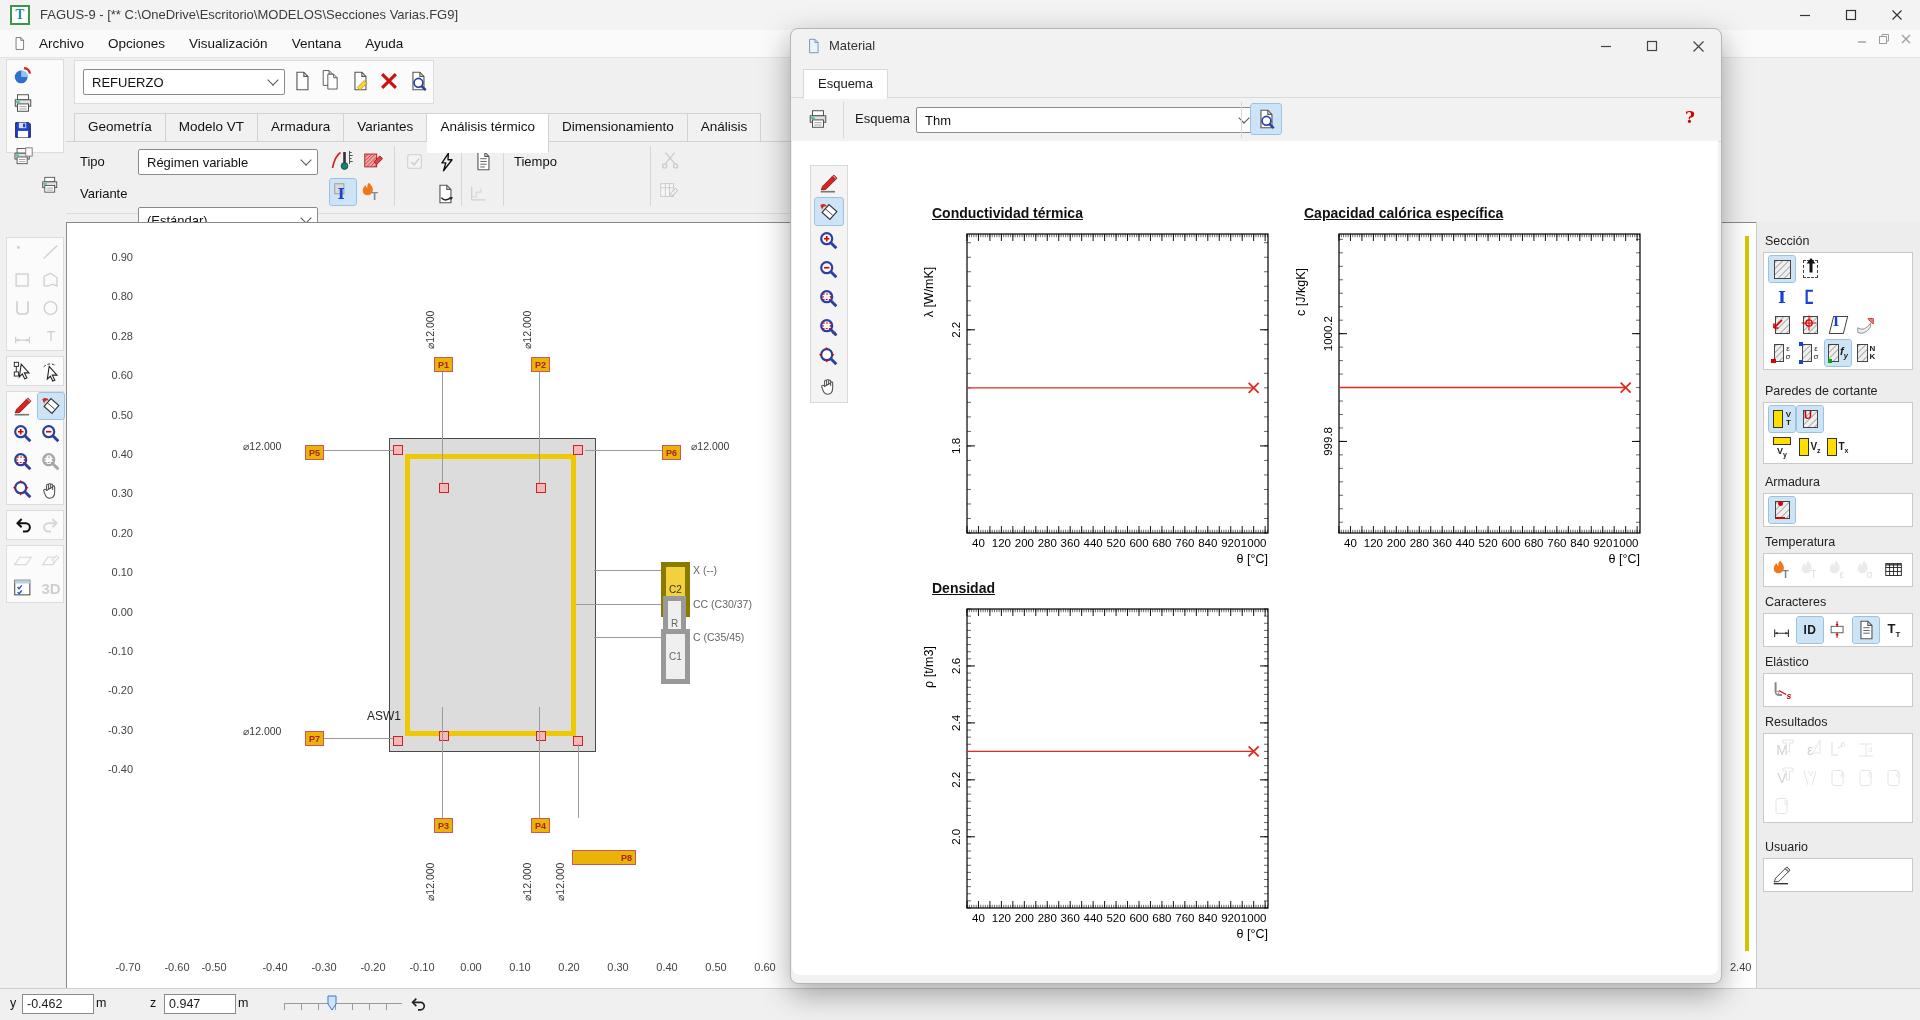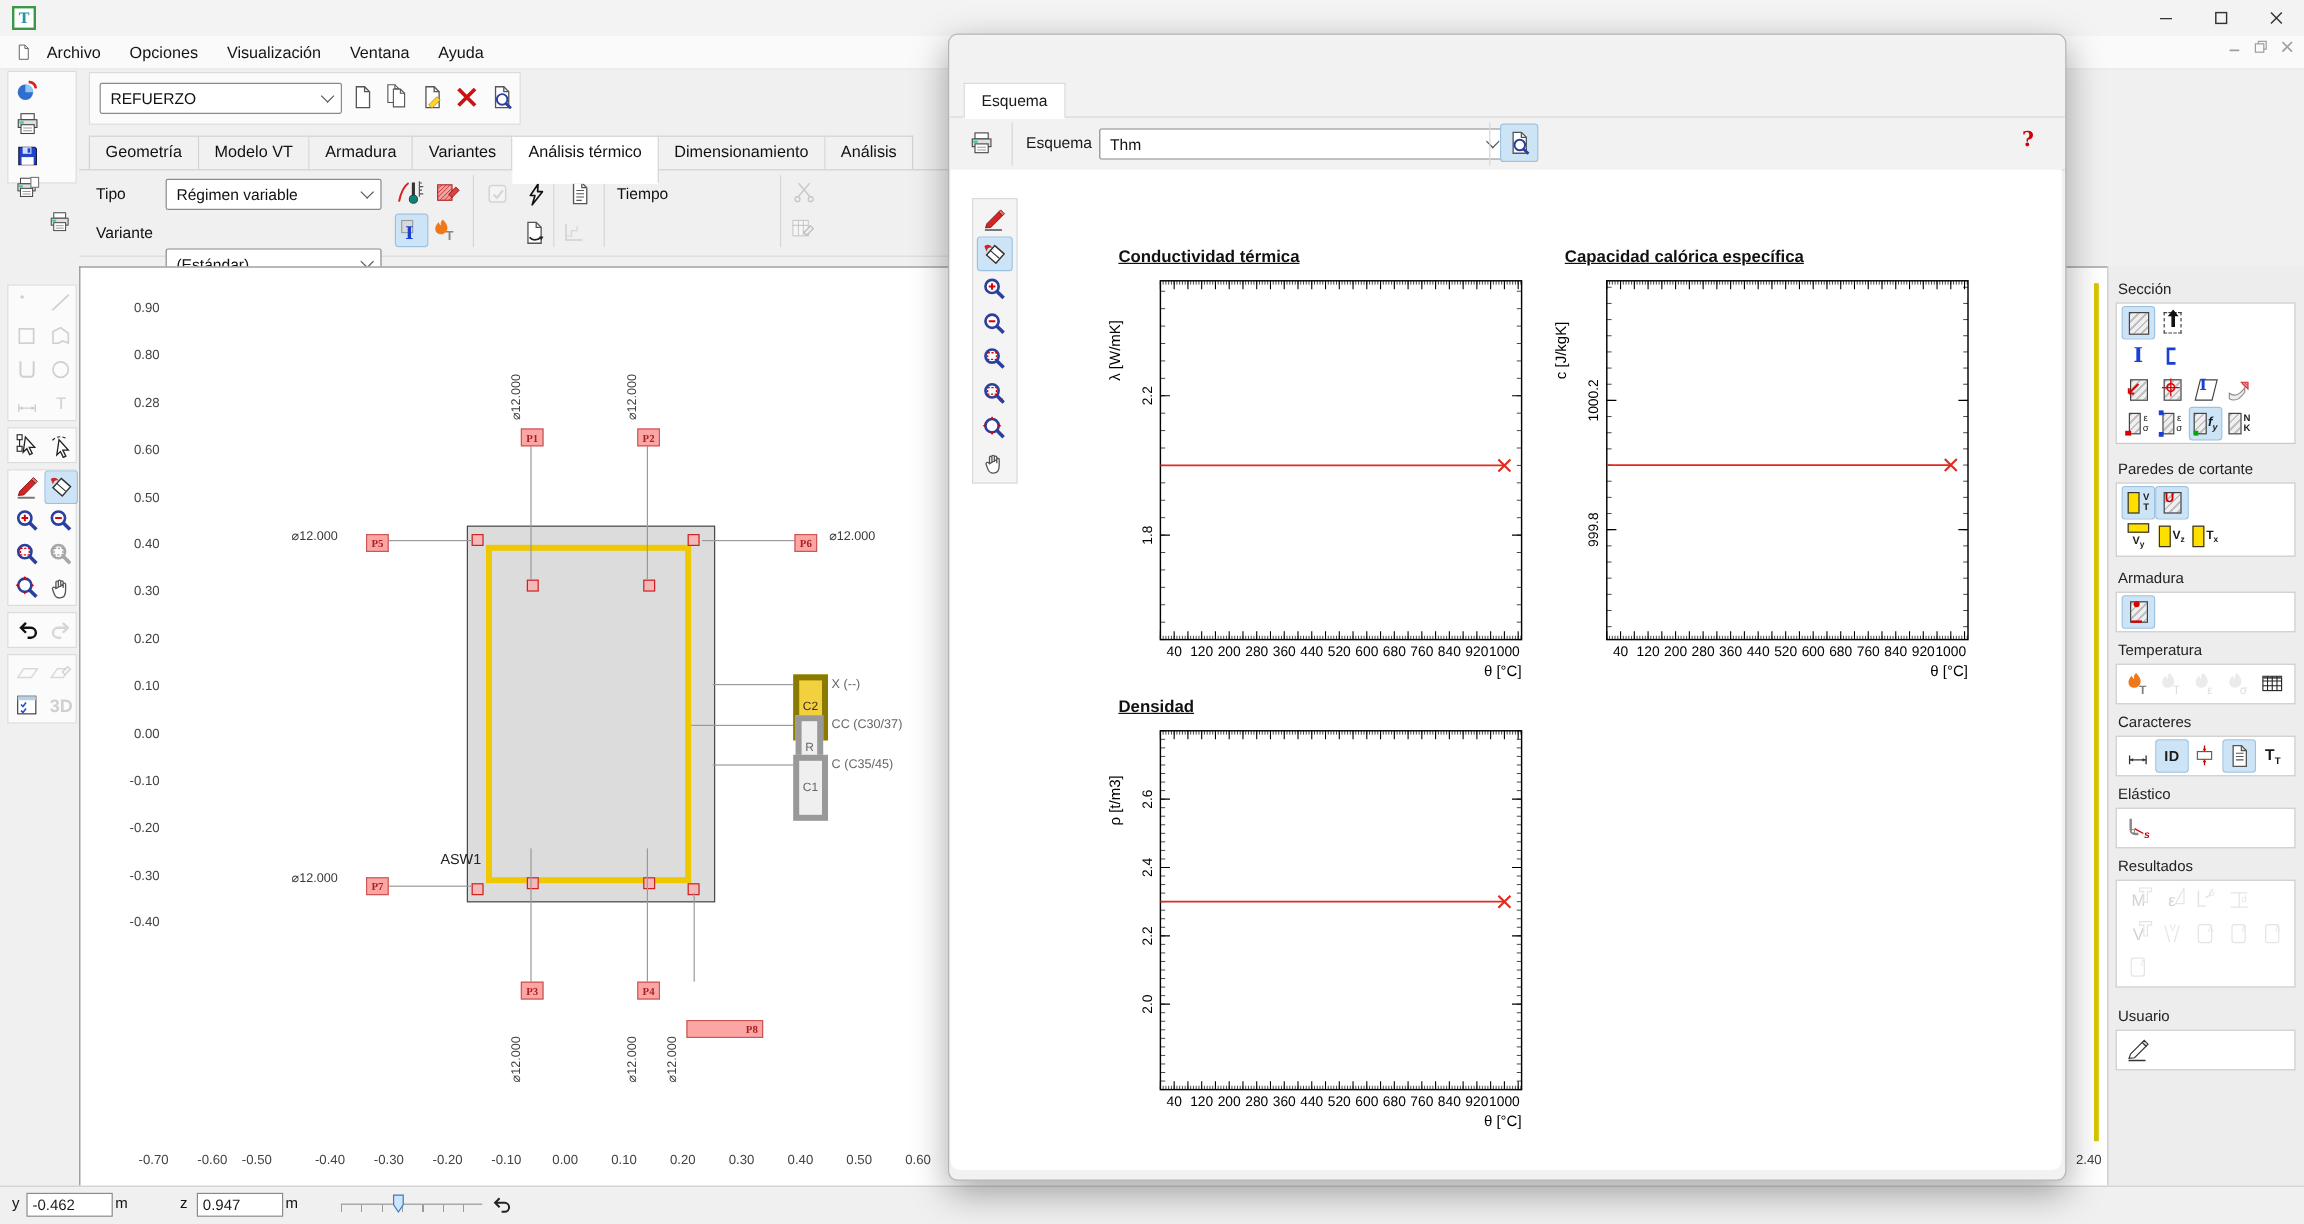--- a/index.html
+++ b/index.html
@@ -30,22 +30,22 @@
   .rlabel{position:absolute;font-size:13px;color:#111;}
   
   #tabs{position:absolute;left:74px;top:113px;display:flex;height:40px;}
   .tab{padding:0 13px;line-height:26px;font-size:13.5px;background:#f1f1f1;border:1px solid #d2d2d2;border-left:none;color:#111;white-space:nowrap;}
   .tab:first-child{border-left:1px solid #d2d2d2;}
   .tab.active{background:#fff;border-bottom:1px solid #fff;position:relative;z-index:2;}
   .irow{display:flex;gap:2px;justify-content:flex-start;padding:1px 3px;}
   
   #canvas{position:absolute;left:66px;top:222px;width:1690px;height:766px;background:#fff;border-top:1px solid #8a8a8a;border-left:1px solid #8a8a8a;overflow:hidden;}
   .axlab{position:absolute;font-size:11px;color:#444;}
-  .pbox{position:absolute;width:17px;height:13px;background:#fca5a5;border:1px solid #cc5555;color:#a22;
-        font-size:9px;font-weight:bold;display:flex;align-items:center;justify-content:center;font-family:Liberation Serif, serif;}
+  .pbox{position:absolute;width:17px;height:13px;background:#eab308;border:1px solid #cc5555;color:#a22;
+        font-size:9px;font-weight:bold;display:flex;align-items:center;justify-content:center;}
   .redsq{position:absolute;width:8px;height:8px;background:#f3b9b9;border:1px solid #cc2222;}
   .lead{position:absolute;background:#9a9a9a;}
   .dimtxt{position:absolute;font-size:10.5px;color:#3a3a3a;white-space:nowrap;}
   .vtext{position:absolute;font-size:10.5px;color:#3a3a3a;white-space:nowrap;transform:rotate(-90deg);transform-origin:0 100%;}
   .tagbox{position:absolute;height:15px;padding:15px 3px;border:5px solid #be185d;background:#eee;color:#555;
           font-size:10px;display:flex;align-items:center;justify-content:center;}
   .tagtxt{position:absolute;font-size:10.5px;color:#666;white-space:nowrap;}
   
   #sidebar{position:absolute;left:1756px;top:222px;width:164px;height:766px;background:#ededed;border-left:1px solid #c9c9c9;}
   .sbsec{position:absolute;left:6px;width:150px;}
@@ -81,20 +81,21 @@
   .chartsvg{position:absolute;}
   #dlg-help{position:absolute;right:26px;top:78px;color:#d40000;font-weight:bold;font-size:17px;font-family:"DejaVu Serif",serif;}
 </style>
 </head>
 <body>
 
 <div id="app">
 
   <div id="titlebar">
     <div id="applogo">T</div>
+    <span id="wintitle">FAGUS-9 - [** C:\OneDrive\Escritorio\MODELOS\Secciones Varias.FG9]</span>
     <div class="wbtns">
       <div class="wbtn">
           <svg width="12" height="12">
             <line x1="1" y1="6.5" x2="11" y2="6.5" stroke="#333" stroke-width="1.2"></line>
           </svg>
         </div>
       <div class="wbtn">
           <svg width="12" height="12">
             <rect x="1.5" y="1.5" width="9" height="9" fill="none" stroke="#333" stroke-width="1.2"></rect>
           </svg>
@@ -924,20 +925,44 @@
     <svg class="abs" style="left:326px;top:6px" width="12" height="16">
         <path d="M2 1 h8 v8 l-4 6 -4-6z" fill="#cfe4ff" stroke="#3a78c2"></path>
       </svg>
     <span class="abs" style="left:408px;top:5px"><svg width="20" height="20" viewBox="0 0 24 24">
           <path d="M6 10 h9 a4.5 4.5 0 0 1 0 9 h-3" fill="none" stroke="#222" stroke-width="2"></path>
           <path d="M10 5.5 l-4.5 4.5 4.5 4.5" fill="none" stroke="#222" stroke-width="2"></path>
         </svg></span>
   </div>
 
   <div id="dialog">
+    <div id="dlg-title">
+      <span class="abs" style="left:14px;top:8px"><svg width="17" height="18" viewBox="0 0 24 24">
+            <path d="M6.5 2.5 H14 L18.5 7 V21.5 H6.5z" fill="#eaf2fb" stroke="#6a87a8" stroke-width="1.2"></path>
+            <path d="M14 2.5 V7 H18.5" fill="none" stroke="#6a87a8" stroke-width="1.2"></path>
+          </svg></span>
+      <span class="txt">Material</span>
+      <div class="wbtns" style="height:34px">
+        <div class="wbtn" style="height:34px">
+            <svg width="12" height="12">
+              <line x1="1" y1="6.5" x2="11" y2="6.5" stroke="#444" stroke-width="1.2"></line>
+            </svg>
+          </div>
+        <div class="wbtn" style="height:34px">
+            <svg width="12" height="12">
+              <rect x="1.5" y="1.5" width="9" height="9" fill="none" stroke="#444" stroke-width="1.2"></rect>
+            </svg>
+          </div>
+        <div class="wbtn" style="height:34px">
+            <svg width="13" height="13">
+              <path d="M1.5 1.5 L11.5 11.5 M11.5 1.5 L1.5 11.5" stroke="#444" stroke-width="1.2"></path>
+            </svg>
+          </div>
+      </div>
+    </div>
     <div id="dlg-tabrow">
       <div id="dlg-tab">Esquema</div>
     </div>
     <div id="dlg-toolrow">
       <div class="toolbtn" style="left:12px;top:6px">
           <span class="ic">
             <svg width="22" height="22" viewBox="0 0 24 24">
               <rect x="6" y="3" width="12" height="5.5" fill="#fff" stroke="#444"></rect>
               <rect x="3.5" y="8.5" width="17" height="7" fill="#e0e0e0" stroke="#444"></rect>
               <rect x="4.5" y="10" width="4" height="2" fill="#35c8b4"></rect>

